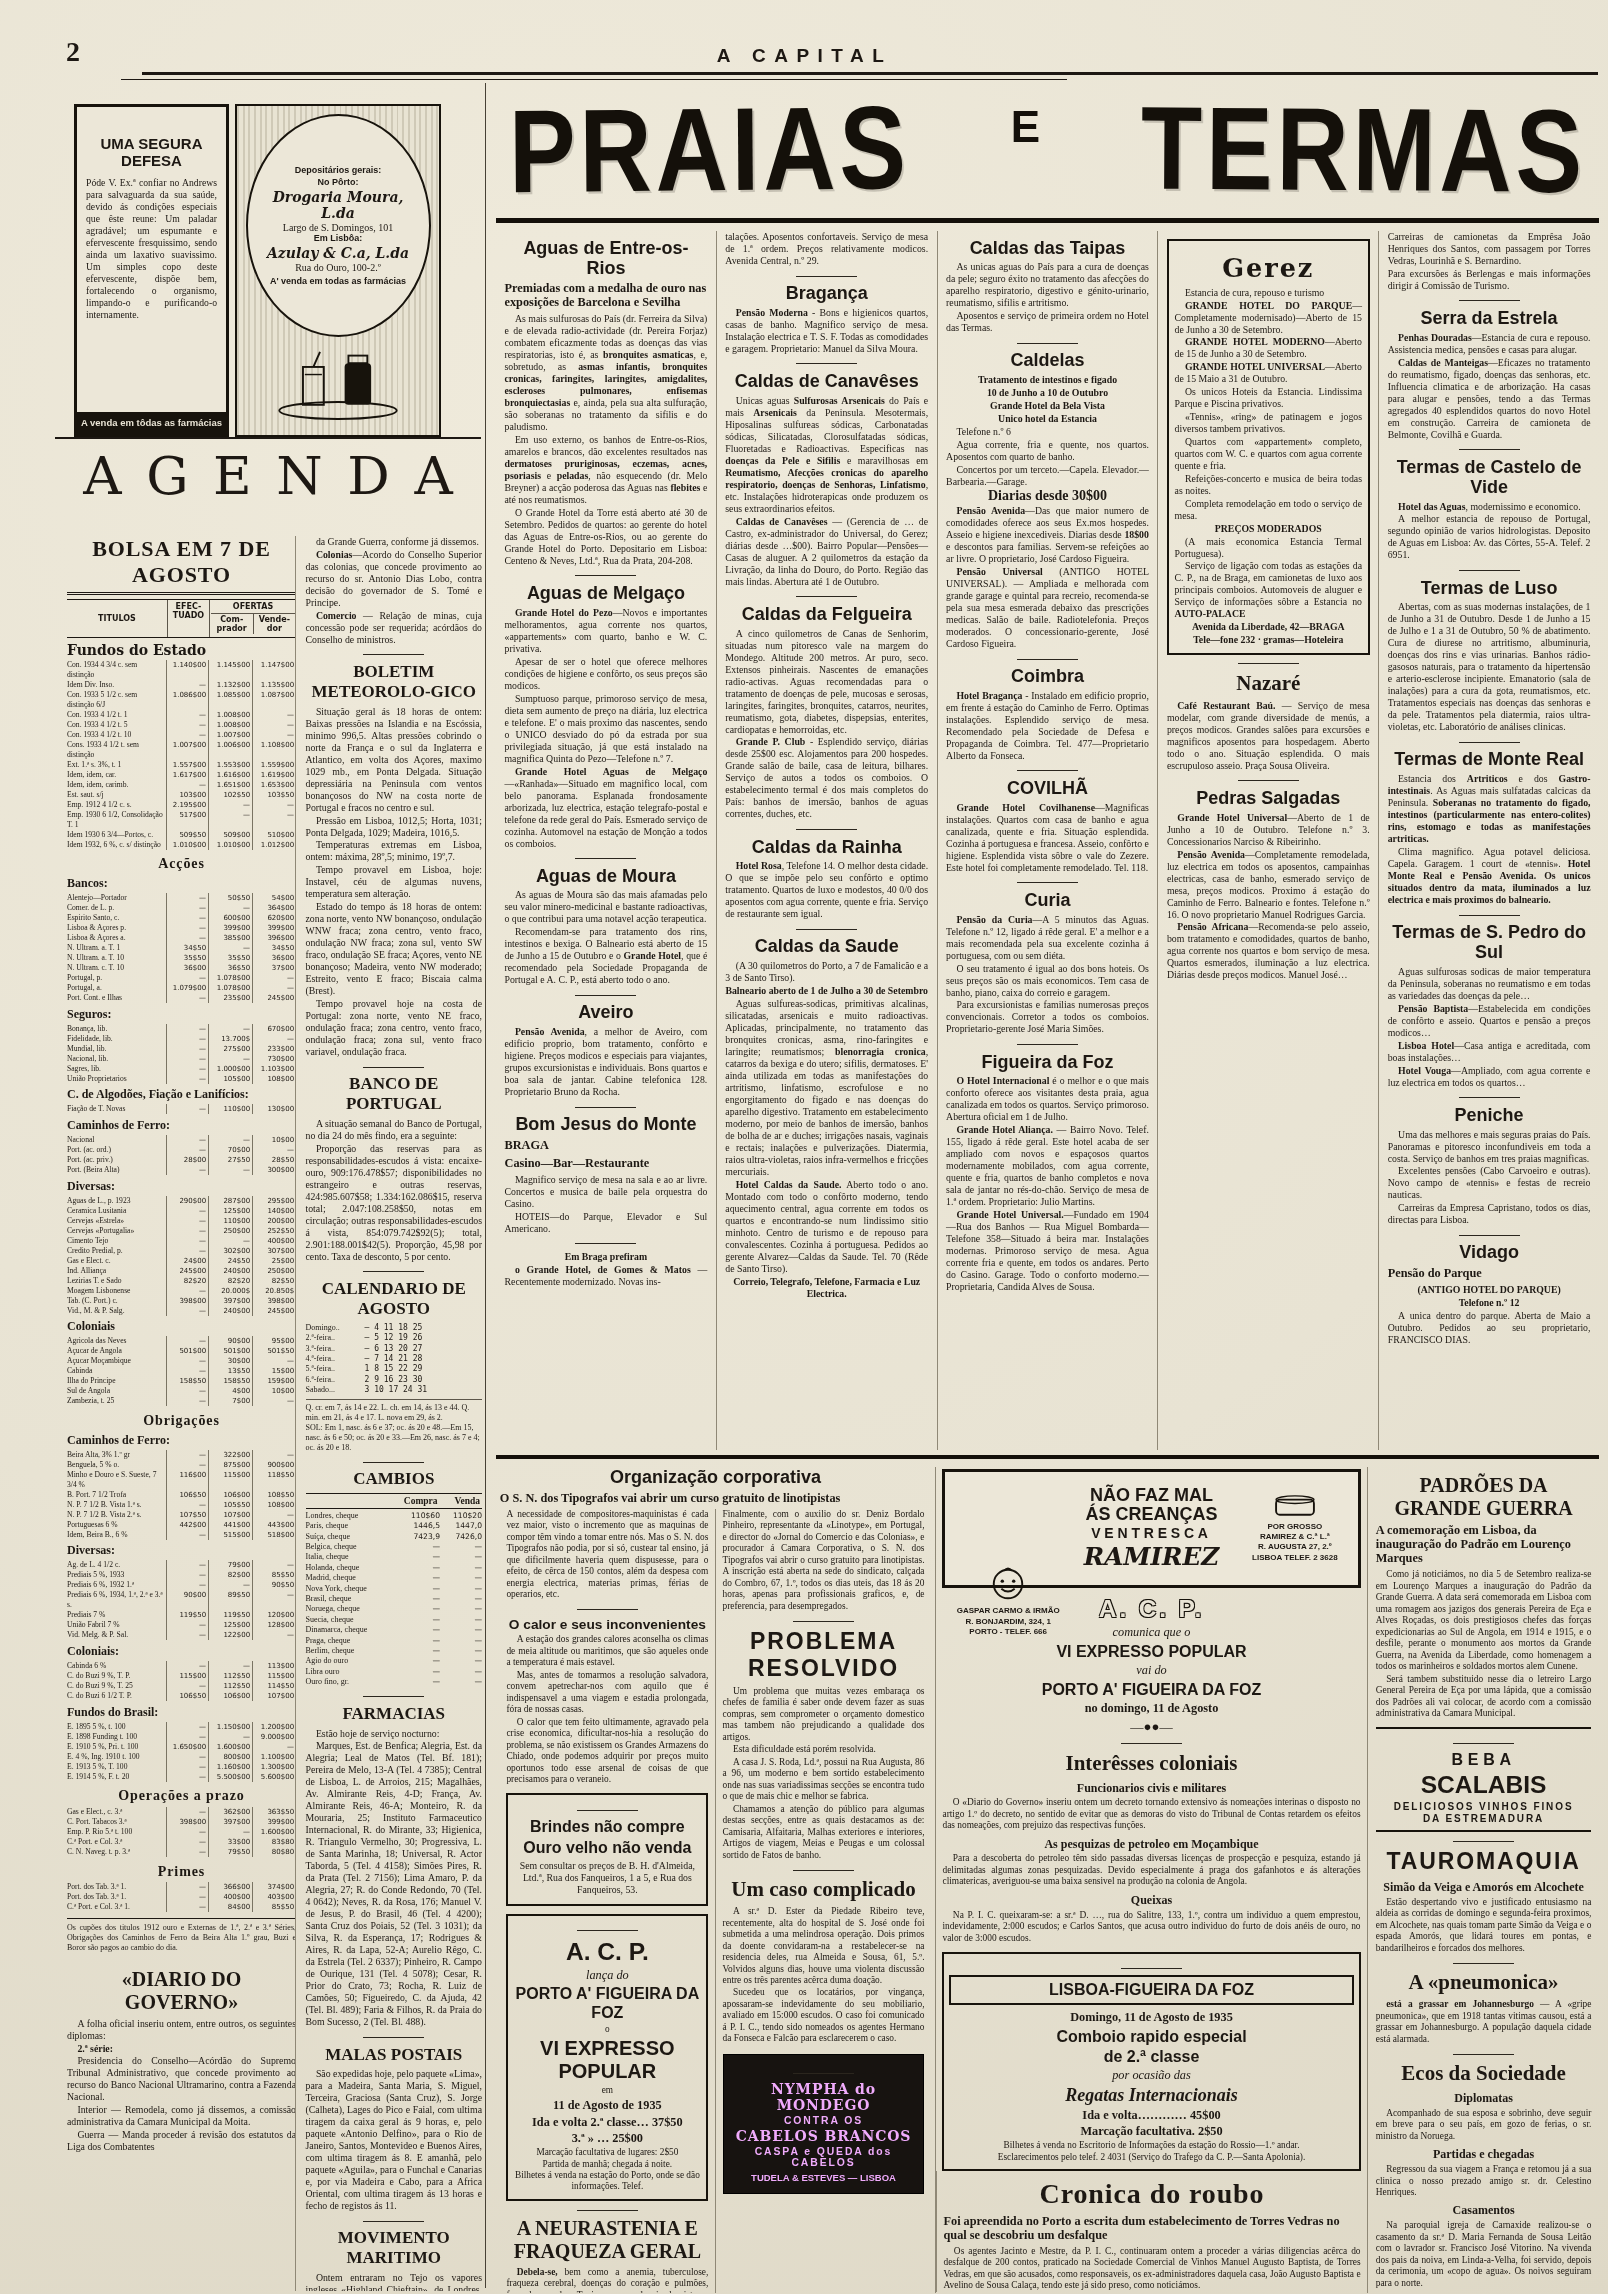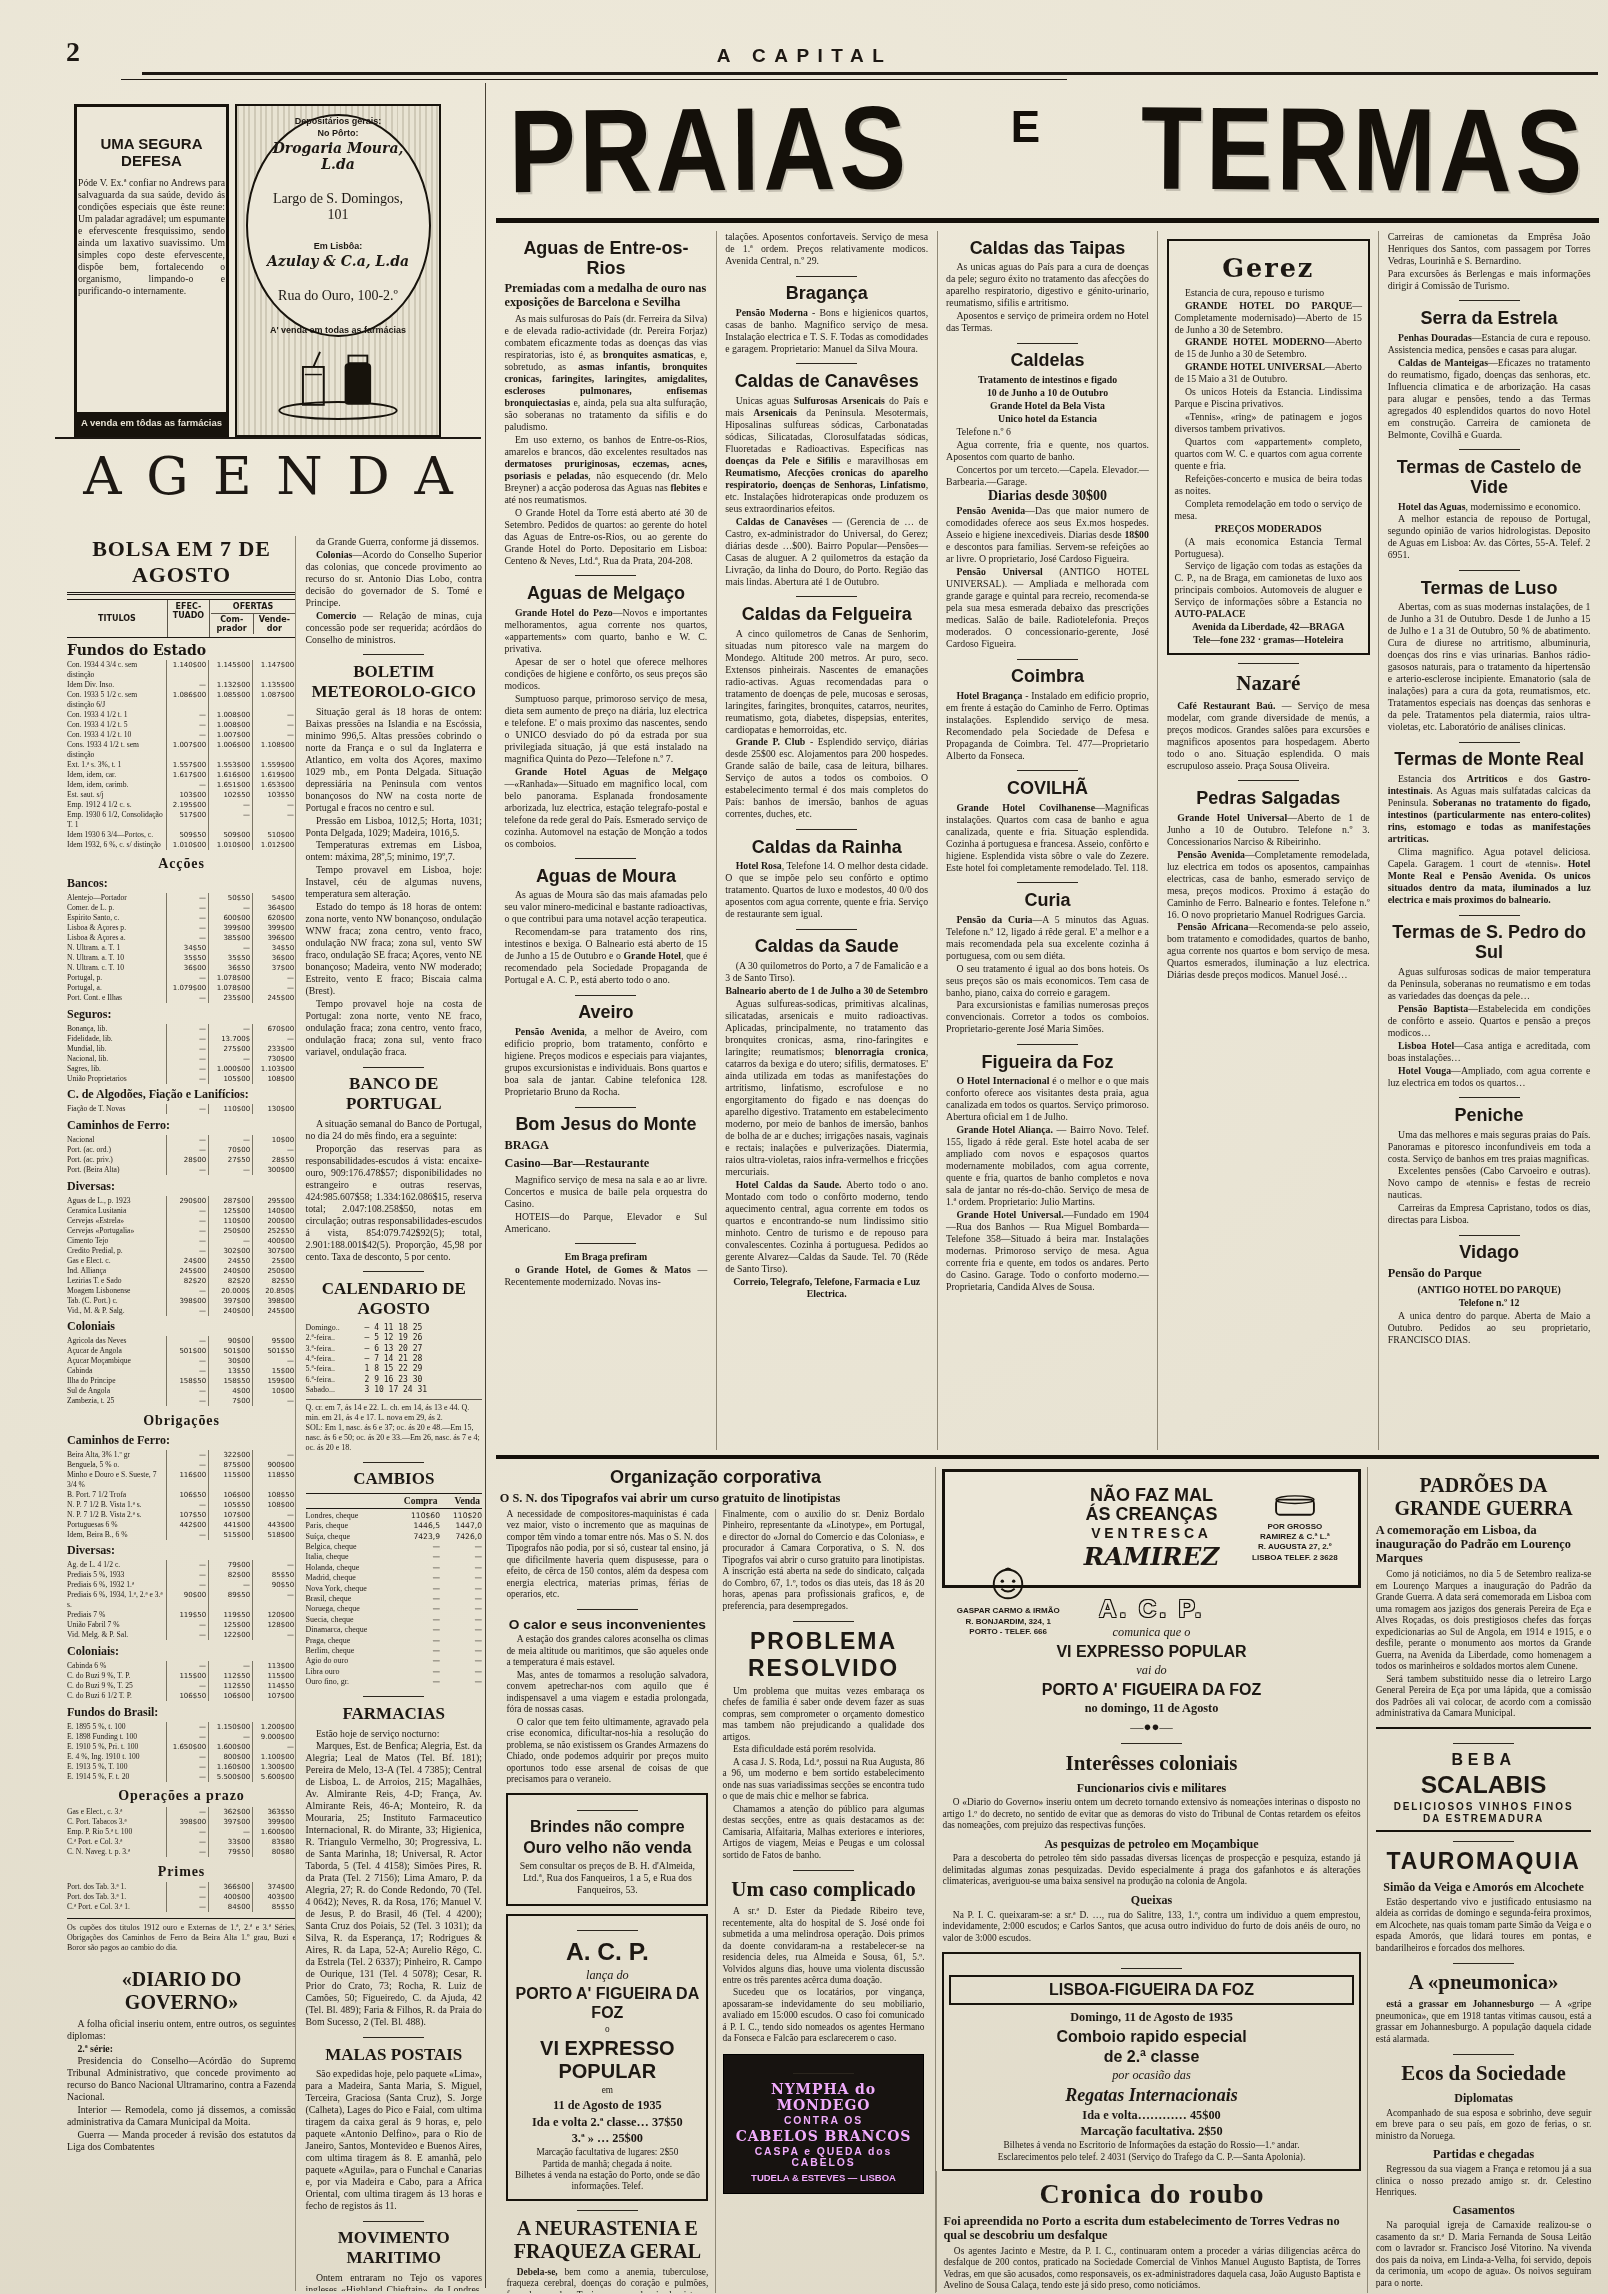--- a/index.html
+++ b/index.html
@@ -8,32 +8,32 @@
     background:radial-gradient(circle at 35% 18%,#efeadb 0%,#e8e3d3 55%,#ded8c6 100%);
     color:#1d1813;font-family:"Liberation Serif",serif;}
   .rule{position:absolute;background:#1d1813}
   b{font-weight:bold}
   
   .page-number{position:absolute;left:66px;top:36px;font:bold 28px "Liberation Serif",serif}
   .masthead{position:absolute;left:0;right:0;top:45px;text-align:center;
     font:bold 19px "Liberation Sans",sans-serif;letter-spacing:8.5px}
   
   .ad-andrews{position:absolute;left:74px;top:104px;width:155px;height:333px;border:3.8px solid #17130c;
-    padding:28px 1px 0;background:#ece7d8}
+    padding:28px 9px 0;background:#ece7d8}
   .ad-andrews .t{font:bold 15px "Liberation Sans",sans-serif;text-align:center;margin-bottom:7.6px}
   .ad-andrews .b{font-size:9.7px;line-height:12px;text-align:justify}
   .ad-andrews .f{position:absolute;left:0;right:0;bottom:0;background:#17130c;color:#e9e4d5;
     font:bold 9.5px "Liberation Sans",sans-serif;text-align:center;padding:5.7px 3.8px}
   .ad-drogaria{position:absolute;left:235px;top:104px;width:206px;height:333px;border:2.8px solid #17130c;
     background:repeating-linear-gradient(90deg,#cfc9b7 0 1.9px,#e8e3d3 1.9px 5.7px);padding:7.6px}
   .ad-drogaria .oval{width:185px;height:223px;margin:0 auto;border:2.8px solid #17130c;border-radius:50%;
     background:#ece7d8;display:flex;flex-direction:column;justify-content:center;text-align:center;padding:9.5px 15px}
   .dl-sm-b{font:bold 9px "Liberation Sans",sans-serif;margin:0.9px 0}
   .dl-script-md{font:bold italic 14px "DejaVu Serif",serif;margin:0.9px 0}
-  .dl-xs{font-size:14px;margin:18px 0}
+  .dl-xs{font-size:10px;margin:0 0}
   .dl-xs-b{font:bold 9px "Liberation Sans",sans-serif;margin-top:2.8px}
   .ad-drogaria svg{display:block;margin:9.5px auto 0}
   
   .agenda{position:absolute;left:55px;top:437px;width:426px;text-align:center;
     border-top:2.8px double #1d1813;padding-top:5.7px}
   .agenda span{font:500 53px "DejaVu Serif",serif;letter-spacing:24.6px;margin-right:-24.6px}
   
   .leftcol{position:absolute;left:67px;top:536px;width:229px;height:1755px;overflow:hidden}
   .bolsa-title{font:bold 22px "Liberation Serif",serif;text-align:center;border-bottom:3.8px double #1d1813;
     padding-bottom:3.8px;margin-bottom:3.8px;letter-spacing:0.9px}

